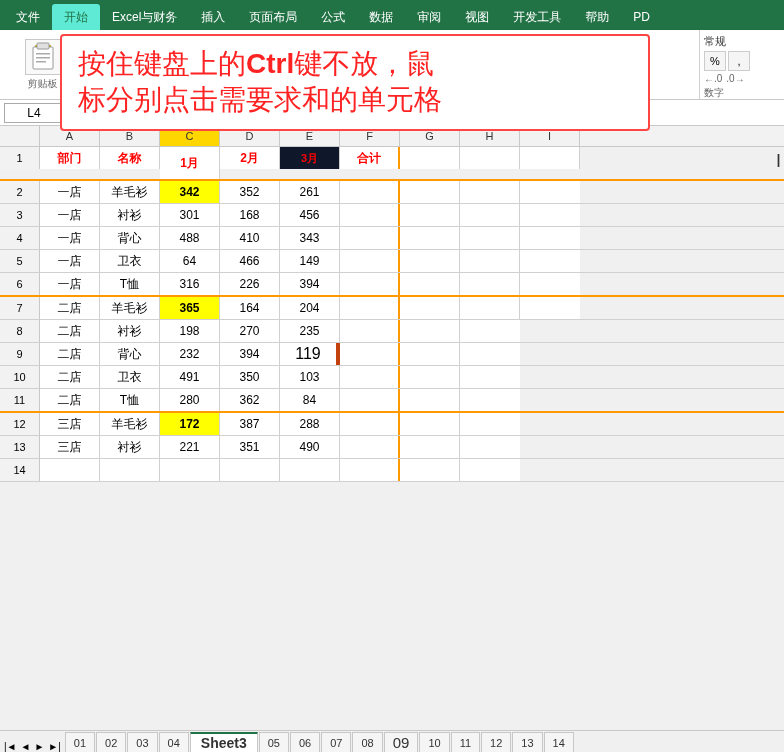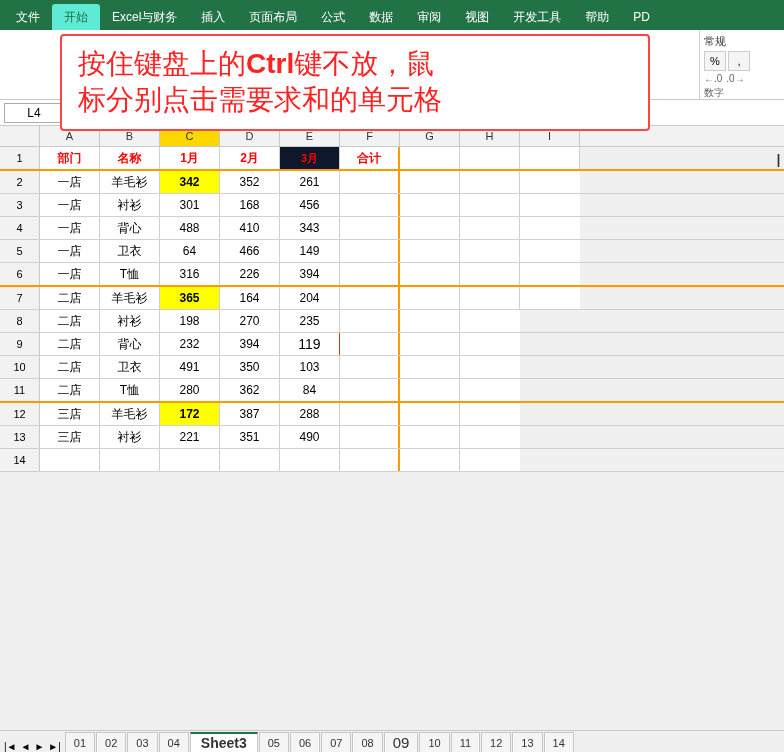--- a/index.html
+++ b/index.html
@@ -45,20 +45,33 @@
     <div class="ribbon-tab">数据</div>
     <div class="ribbon-tab">审阅</div>
     <div class="ribbon-tab">视图</div>
     <div class="ribbon-tab">开发工具</div>
     <div class="ribbon-tab">帮助</div>
     <div class="ribbon-tab">PD</div>
   </div>
 
   <div class="ribbon-body">
 
+    <div class="ribbon-section" style="width:70px;">
+      <div class="paste-icon">
+        <svg width="28" height="32" viewBox="0 0 28 32">
+          <rect x="6" y="4" width="16" height="4" fill="#c8a000" rx="1"></rect>
+          <rect x="4" y="6" width="20" height="22" fill="#fff" stroke="#999" stroke-width="1" rx="1"></rect>
+          <rect x="8" y="2" width="12" height="6" fill="#e0e0e0" stroke="#999" stroke-width="1" rx="1"></rect>
+          <rect x="7" y="12" width="14" height="1.5" fill="#aaa"></rect>
+          <rect x="7" y="16" width="14" height="1.5" fill="#aaa"></rect>
+          <rect x="7" y="20" width="10" height="1.5" fill="#aaa"></rect>
+        </svg>
+      </div>
+      <div class="section-label">剪贴板</div>
+    </div>
 
     <div class="tooltip-overlay">
       <div class="tooltip-text">
         按住键盘上的<span class="ctrl-bold">Ctrl</span>键不放，鼠<br>标分别点击需要求和的单元格
       </div>
     </div>
 
     <div style="position:absolute; right:0; top:0; width:85px; height:100%; background:#fff; border-left:1px solid #d0d0d0; padding:4px; display:flex; flex-direction:column; gap:2px;">
       <div style="font-size:11px; color:#333;">常规</div>
       <div style="display:flex; gap:2px; align-items:center;">
@@ -96,21 +109,21 @@
     <div style="width:60px;height:20px;display:flex;align-items:center;justify-content:center;border-right:1px solid #c8c8c8;font-size:11px;color:#333;background:#f2f2f2;">H</div>
     <div style="width:60px;height:20px;display:flex;align-items:center;justify-content:center;border-right:1px solid #c8c8c8;font-size:11px;color:#333;background:#f2f2f2;">I</div>
   </div>
 
   <div style="flex:1;overflow:hidden;position:relative;">
 
     <div style="display:flex;border-bottom:2px solid #ff9900;">
       <div style="width:40px;min-width:40px;height:22px;display:flex;align-items:center;justify-content:center;background:#f2f2f2;border-right:1px solid #c8c8c8;font-size:11px;">1</div>
       <div style="width:60px;height:22px;display:flex;align-items:center;justify-content:center;border-right:1px solid #d0d0d0;font-size:12px;color:#ff0000;font-weight:bold;background:#fff;">部门</div>
       <div style="width:60px;height:22px;display:flex;align-items:center;justify-content:center;border-right:1px solid #d0d0d0;font-size:12px;color:#ff0000;font-weight:bold;background:#fff;">名称</div>
-      <div style="width:60px;height:22px;display:flex;align-items:center;justify-content:center;border-right:1px solid #d0d0d0;font-size:12px;color:#ff0000;font-weight:bold;background:#fff;">1月</div>
+      <div style="width:60px;height:32px;display:flex;align-items:center;justify-content:center;border-right:1px solid #d0d0d0;font-size:12px;color:#ff0000;font-weight:bold;background:#fff;">1月</div>
       <div style="width:60px;height:22px;display:flex;align-items:center;justify-content:center;border-right:1px solid #d0d0d0;font-size:12px;color:#ff0000;font-weight:bold;background:#fff;">2月</div>
       <div style="width:60px;height:22px;display:flex;align-items:center;justify-content:center;border-right:1px solid #d0d0d0;font-size:11px;color:#ff0000;font-weight:bold;background:#0f172a;">3月</div>
       <div style="width:60px;height:22px;display:flex;align-items:center;justify-content:center;border-right:2px solid #ff9900;font-size:12px;color:#ff0000;font-weight:bold;background:#fff;">合计</div>
       <div style="width:60px;height:22px;display:flex;align-items:center;justify-content:center;border-right:1px solid #d0d0d0;font-size:12px;background:#fff;"></div>
       <div style="width:60px;height:22px;display:flex;align-items:center;justify-content:center;border-right:1px solid #d0d0d0;font-size:12px;background:#fff;"></div>
       <div style="width:60px;height:22px;display:flex;align-items:center;justify-content:center;border-right:1px solid #d0d0d0;font-size:12px;background:#fff;"></div>
     </div>
 
     <div style="display:flex;border-bottom:1px solid #d0d0d0;">
       <div style="width:40px;min-width:40px;height:22px;display:flex;align-items:center;justify-content:center;background:#f2f2f2;border-right:1px solid #c8c8c8;font-size:11px;">2</div>
@@ -201,21 +214,21 @@
       <div style="width:60px;height:22px;background:#fff;border-right:1px solid #d0d0d0;"></div>
       <div style="width:60px;height:22px;background:#fff;"></div>
     </div>
 
     <div style="display:flex;border-bottom:1px solid #d0d0d0;">
       <div style="width:40px;min-width:40px;height:22px;display:flex;align-items:center;justify-content:center;background:#f2f2f2;border-right:1px solid #c8c8c8;font-size:11px;">9</div>
       <div style="width:60px;height:22px;display:flex;align-items:center;justify-content:center;border-right:1px solid #d0d0d0;font-size:12px;background:#fff;">二店</div>
       <div style="width:60px;height:22px;display:flex;align-items:center;justify-content:center;border-right:1px solid #d0d0d0;font-size:12px;background:#fff;">背心</div>
       <div style="width:60px;height:22px;display:flex;align-items:center;justify-content:center;border-right:1px solid #d0d0d0;font-size:12px;background:#fff;">232</div>
       <div style="width:60px;height:22px;display:flex;align-items:center;justify-content:center;border-right:1px solid #d0d0d0;font-size:12px;background:#fff;">394</div>
-      <div style="width:60px;height:22px;display:flex;align-items:center;justify-content:center;border-right:1px solid #c2410c;font-size:14px;background:#fff;">119</div>
+      <div style="width:60px;height:22px;display:flex;align-items:center;justify-content:center;border-right:4px solid #c2410c;font-size:16px;background:#fff;">119</div>
       <div style="width:60px;height:22px;display:flex;align-items:center;justify-content:center;border-right:2px solid #ff9900;font-size:12px;background:#fff;"></div>
       <div style="width:60px;height:22px;background:#fff;border-right:1px solid #d0d0d0;"></div>
       <div style="width:60px;height:22px;background:#fff;"></div>
     </div>
 
     <div style="display:flex;border-bottom:1px solid #d0d0d0;">
       <div style="width:40px;min-width:40px;height:22px;display:flex;align-items:center;justify-content:center;background:#f2f2f2;border-right:1px solid #c8c8c8;font-size:11px;">10</div>
       <div style="width:60px;height:22px;display:flex;align-items:center;justify-content:center;border-right:1px solid #d0d0d0;font-size:12px;background:#fff;">二店</div>
       <div style="width:60px;height:22px;display:flex;align-items:center;justify-content:center;border-right:1px solid #d0d0d0;font-size:12px;background:#fff;">卫衣</div>
       <div style="width:60px;height:22px;display:flex;align-items:center;justify-content:center;border-right:1px solid #d0d0d0;font-size:12px;background:#fff;">491</div>

